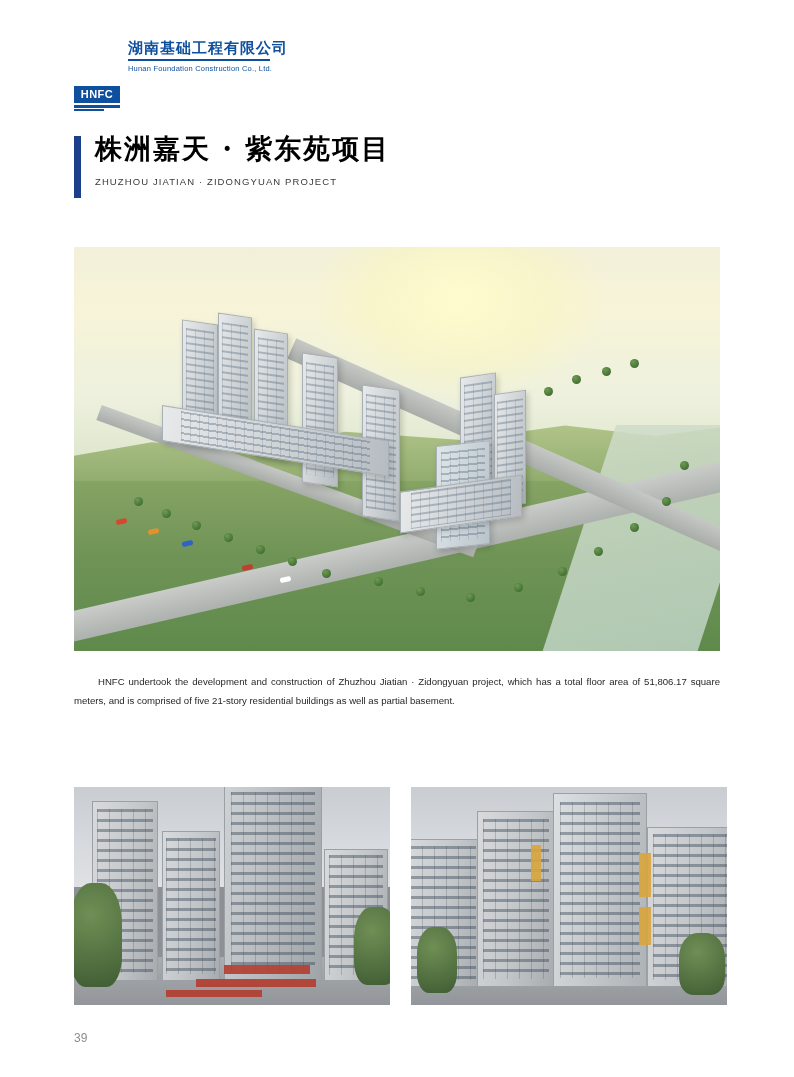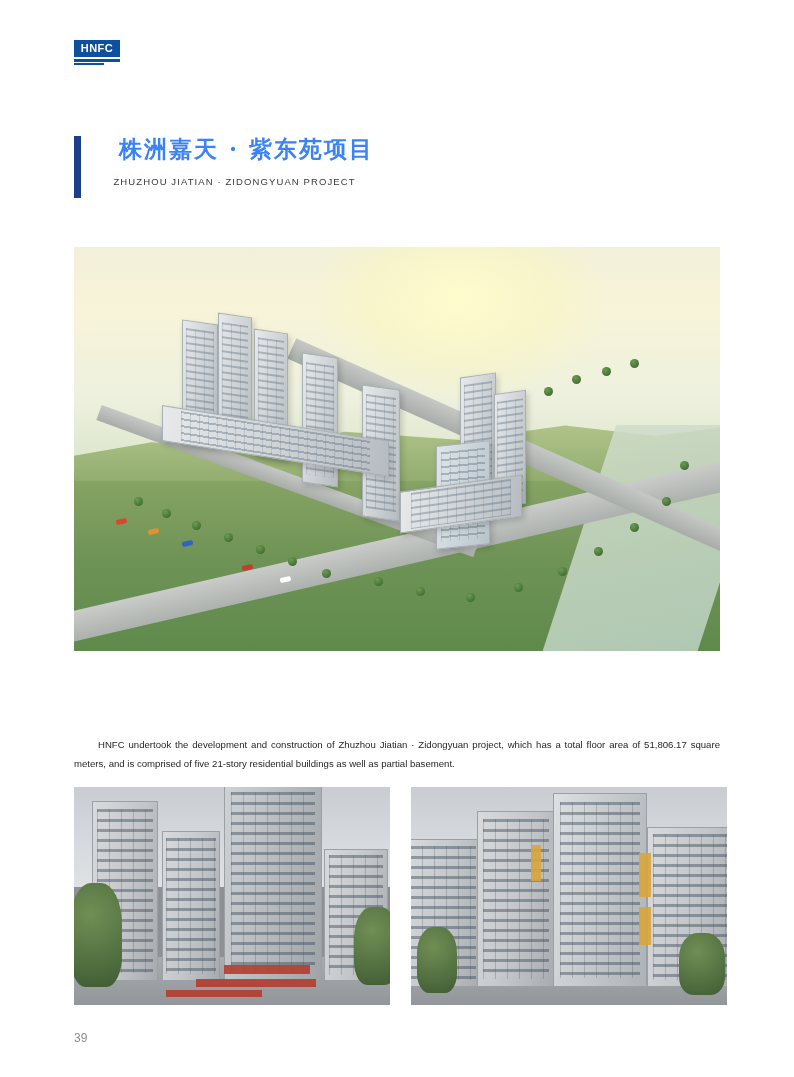--- a/index.html
+++ b/index.html
@@ -28,20 +28,21 @@
     left: 74px;
     top: 40px;
     display: flex;
     align-items: flex-start;
   }
   .logo-mark {
     width: 46px;
     height: 26px;
     position: relative;
     margin-right: 8px;
+    margin-top: 46px;
   }
   .logo-mark .lm-box {
     position: absolute;
     left: 0;
     top: 0;
     width: 46px;
     height: 17px;
     background: #0e4f9e;
     color: #ffffff;
     font-size: 11px;
@@ -100,34 +101,32 @@
   }
   .title-bar {
     width: 7px;
     height: 62px;
     background: #1b3f8b;
     margin-right: 14px;
     margin-top: 4px;
   }
   .title-cn {
     font-family: "DejaVu Serif", serif;
-    font-size: 23px;
+    font-size: 27px;
     font-weight: bold;
-    color: #3b82f6;
+    color: #000000;
     letter-spacing: 2px;
     line-height: 34px;
-    margin-left: 24px;
   }
   .title-en {
     font-family: "Liberation Sans", sans-serif;
     font-size: 9.5px;
     color: #3a3a3a;
     letter-spacing: 1.1px;
     margin-top: 10px;
-    text-align: center;
   }
 
   
   .hero {
     position: absolute;
     left: 74px;
     top: 247px;
     width: 646px;
     height: 404px;
     overflow: hidden;
@@ -225,21 +224,21 @@
     font-family: "DejaVu Sans", sans-serif;
     font-size: 11px;
     line-height: 20px;
     color: #231f20;
     text-indent: 24px;
     text-align: justify;
   }
   .para-en {
     position: absolute;
     left: 74px;
-    top: 735px;
+    top: 672px;
     width: 646px;
     font-family: "Liberation Sans", sans-serif;
     font-size: 9.6px;
     line-height: 19px;
     color: #231f20;
     text-align: justify;
   }
   .para-en .indent {
     display: inline-block;
     width: 24px;
@@ -307,20 +306,25 @@
 </head>
 <body>
 
 <div class="page">
 
   <div class="logo-block">
     <div class="logo-mark">
       <div class="lm-box">HNFC</div>
       <div class="lm-bar"></div>
       <div class="lm-bar2"></div>
+    </div>
+    <div>
+      <div class="logo-text-cn">湖南基础工程有限公司</div>
+      <div class="logo-underline"></div>
+      <div class="logo-text-en">Hunan Foundation Construction Co., Ltd.</div>
     </div>
   </div>
 
   <div class="title-wrap">
     <div class="title-bar"></div>
     <div>
       <div class="title-cn">株洲嘉天 · 紫东苑项目</div>
       <div class="title-en">ZHUZHOU JIATIAN · ZIDONGYUAN PROJECT</div>
     </div>
   </div>

